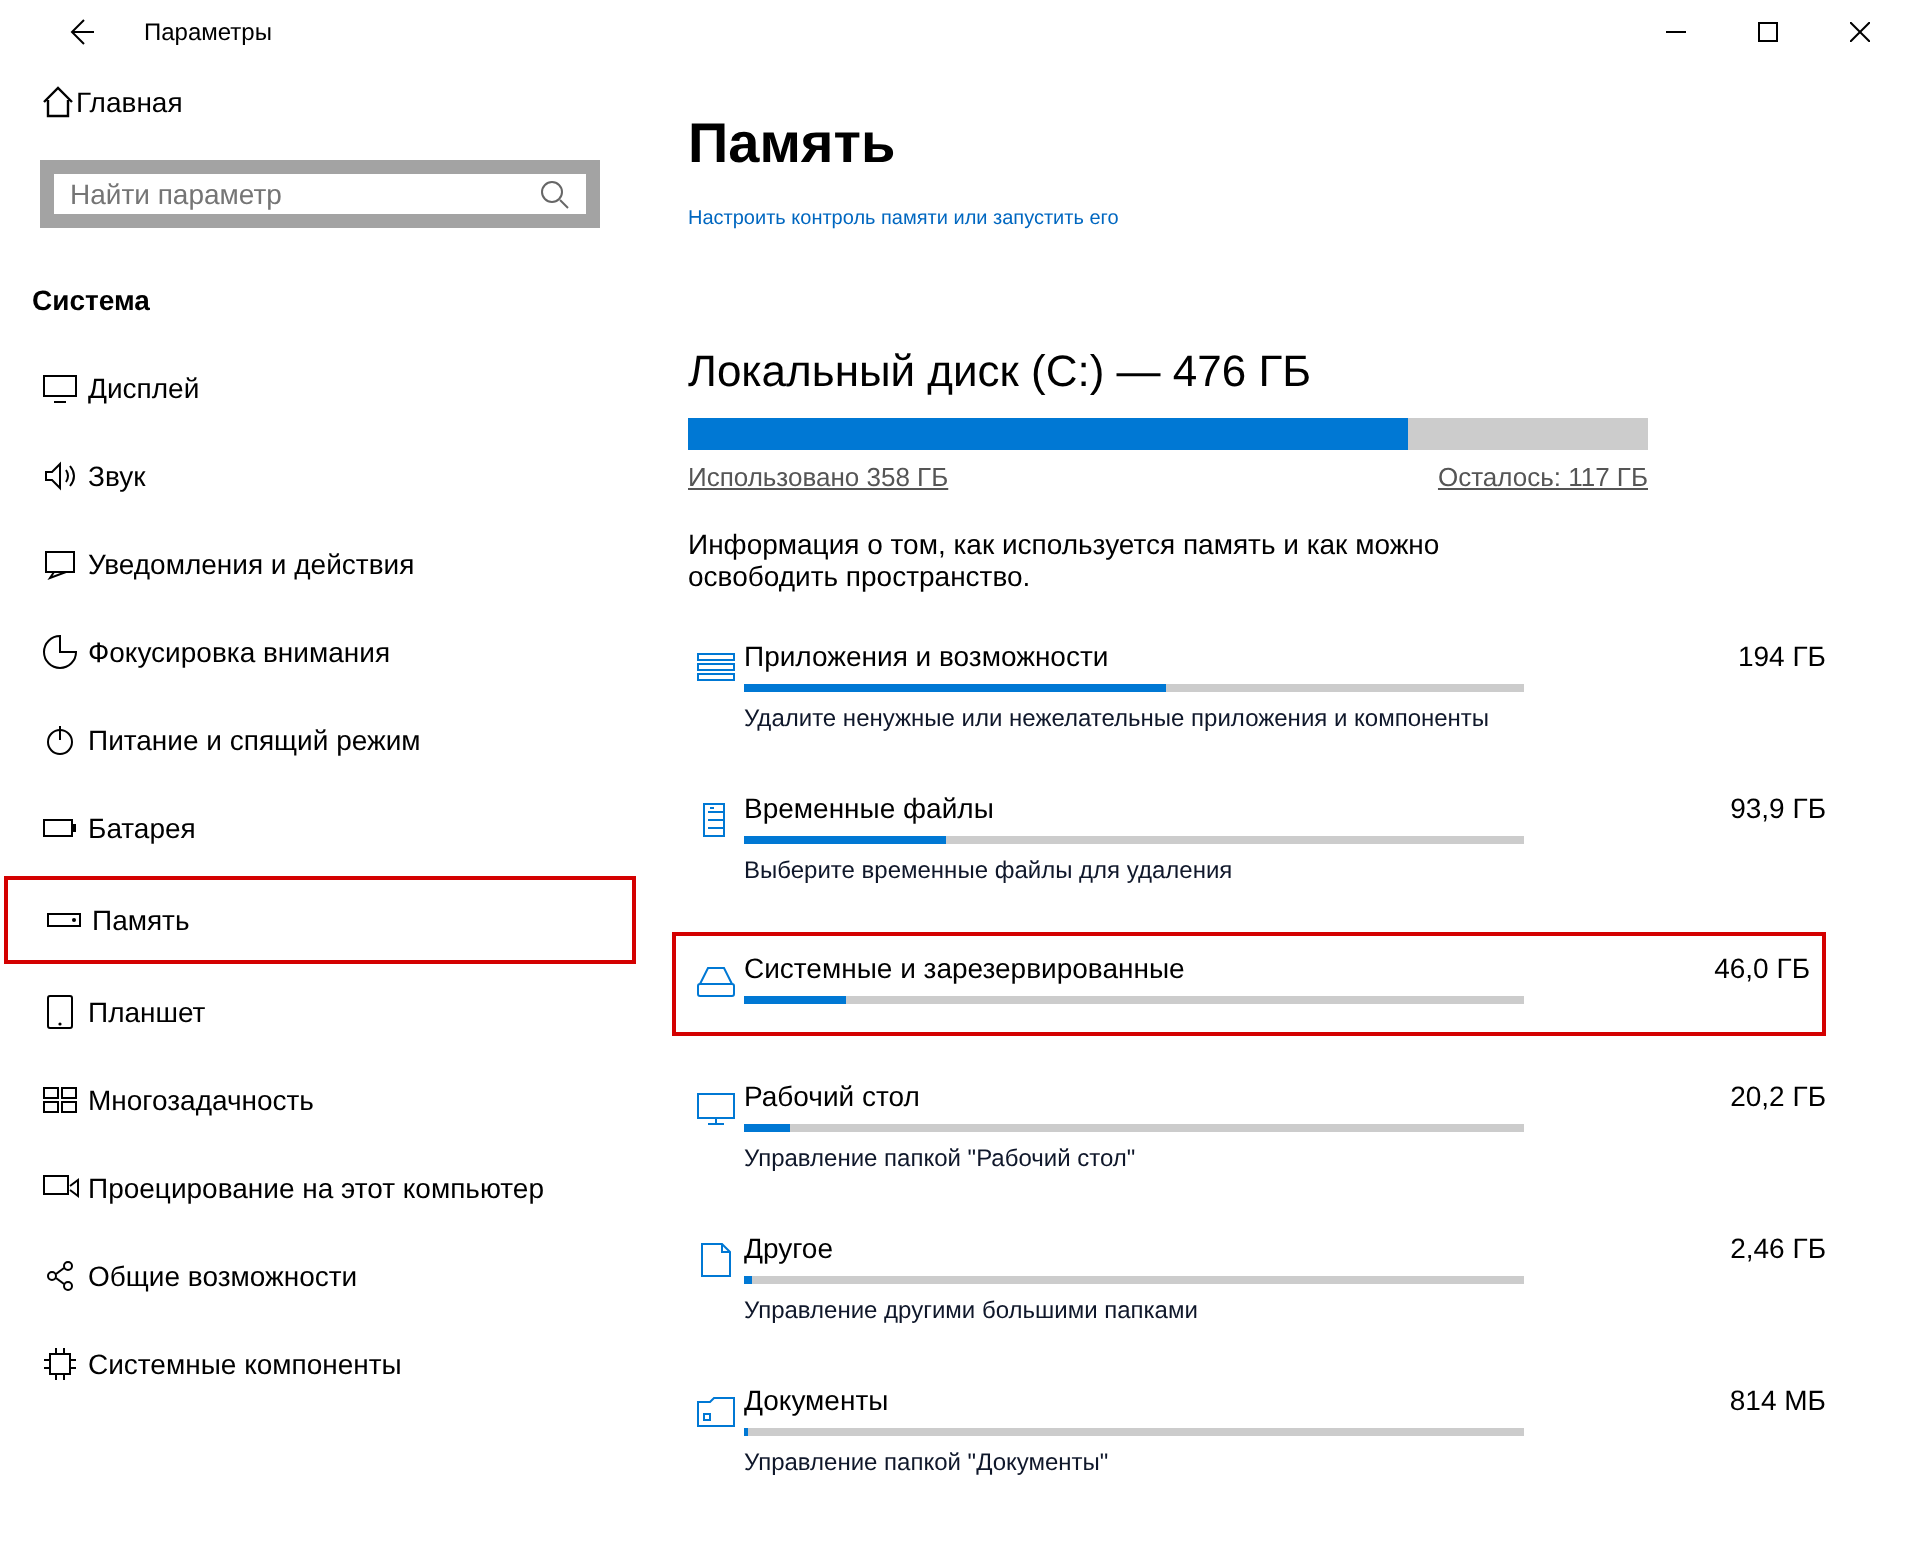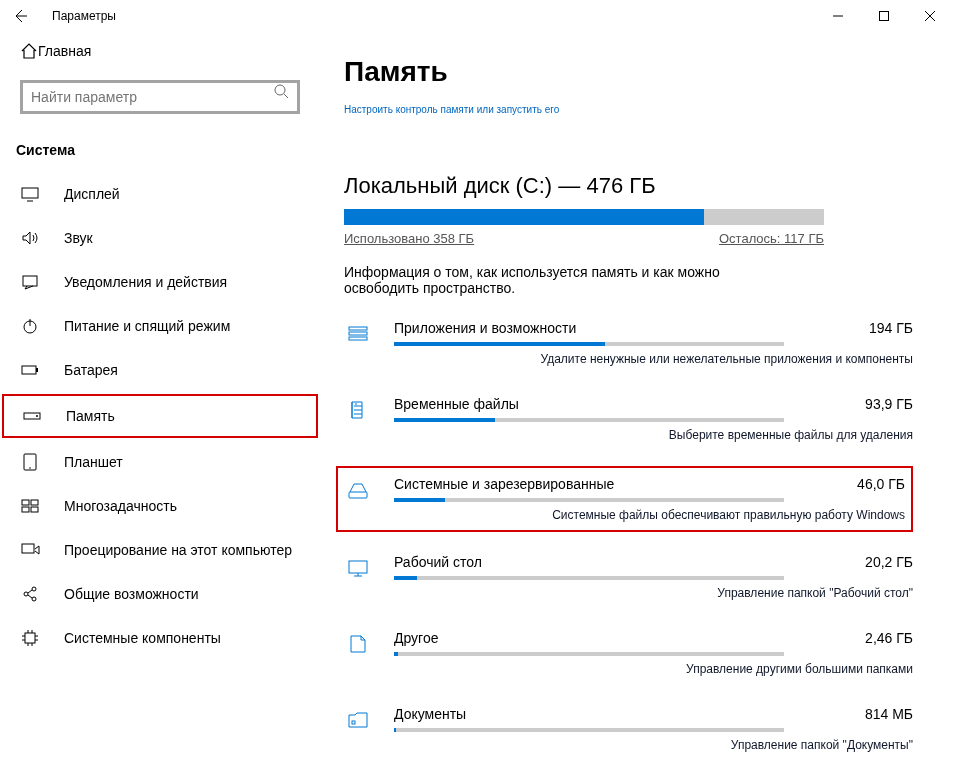--- a/index.html
+++ b/index.html
@@ -1,41 +1,41 @@
 <!DOCTYPE html>
 <html><head>
 <meta charset="utf-8">
 <style>
 * { margin: 0; padding: 0; box-sizing: border-box; font-family: "Segoe UI", Tahoma, sans-serif; }
 body { background: #fff; width: 953px; height: 773px; overflow: hidden; font-size: 14px; color: #000; }
-.titlebar { height: 32px; display: flex; align-items: center; padding-left: 4px; }
+.titlebar { height: 32px; display: flex; align-items: center; padding-left: 24px; }
 .titlebar-left { display: flex; align-items: center; gap: 16px; }
 .back-btn { width: 32px; height: 32px; display: flex; align-items: center; justify-content: center; cursor: pointer; }
 .title-text { font-size: 12px; }
 .titlebar-right { margin-left: auto; display: flex; }
 .winctl { width: 46px; height: 32px; display: flex; align-items: center; justify-content: center; cursor: pointer; }
 .content { display: flex; height: calc(100% - 32px); }
 .sidebar { width: 320px; padding: 0 0 0 0; overflow-y: auto; }
 .home-row { display: flex; align-items: center; padding: 10px 20px; cursor: pointer; }
 .search-wrap { margin: 10px 20px; }
-.search-box { width: 280px; height: 34px; border: 3px solid #a3a3a3; display: flex; padding: 0 8px; }
+.search-box { width: 280px; height: 34px; border: 7px solid #a3a3a3; display: flex; align-items: center; padding: 0 8px; }
 .search-input { flex: 1; border: none; outline: none; font-size: 14px; background: transparent; }
 .section-hdr { font-weight: 600; padding: 18px 20px 14px 16px; font-size: 14px; }
-.nav-item { display: flex; align-items: center; gap: 24px; padding: 12px 20px; cursor: pointer; }
+.nav-item { display: flex; align-items: center; gap: 4px; padding: 12px 20px; cursor: pointer; }
 .nav-item .icn { width: 20px; height: 20px; display: flex; align-items: center; justify-content: center; }
 .nav-item.highlight-red { border: 2px solid #d40000; margin: 2px 2px; padding: 10px 18px; }
 .main { flex: 1; padding: 24px 40px 0 24px; overflow-y: auto; }
 .page-title { font-size: 28px; font-weight: 600; margin-bottom: 16px; }
 .link { color: #0067c0; cursor: pointer; font-size: 10px; }
 .disk-header { font-size: 22px; font-weight: 400; margin-top: 58px; margin-bottom: 10px; }
 .disk-bar { width: 480px; height: 16px; background: #ccc; position: relative; margin-bottom: 6px; }
 .disk-bar-fill { height: 100%; background: #0078d4; }
 .disk-labels { display: flex; justify-content: space-between; width: 480px; font-size: 13px; color: #555; margin-bottom: 18px; text-decoration: underline; }
 .info-text { font-size: 14px; max-width: 420px; margin-bottom: 24px; }
-.cat-row { display: flex; gap: 22px; margin-bottom: 30px; cursor: pointer; text-align: right; }
+.cat-row { display: flex; gap: 0; margin-bottom: 30px; cursor: pointer; }
 .cat-row.highlight-red { border: 2px solid #d40000; padding: 8px 6px; margin-left: -8px; margin-bottom: 22px; margin-top: -6px; }
 .cat-icon { width: 28px; height: 28px; display: flex; align-items: center; justify-content: center; color: #0078d4; flex-shrink: 0; }
 .cat-body { flex: 1; }
 .cat-top { display: flex; justify-content: space-between; align-items: baseline; margin-bottom: 6px; }
 .cat-name { font-size: 14px; }
 .cat-size { font-size: 14px; }
 .cat-bar { width: 390px; height: 4px; background: #ccc; margin-bottom: 6px; position: relative; }
 .cat-bar-fill { height: 100%; background: #0078d4; }
 .cat-desc { font-size: 12px; color: #0f172a; }
 svg { display: block; }
@@ -119,20 +119,28 @@
           <svg width="20" height="20" viewBox="0 0 20 20">
             <rect x="3" y="4" width="14" height="10" stroke="#000" fill="none"></rect>
             <path d="M7 14 L5 17 L13 14" stroke="#000" fill="none"></path>
           </svg>
         </span>
       <span>Уведомления и действия</span>
     </div>
     <div class="nav-item">
       <span class="icn">
           <svg width="20" height="20" viewBox="0 0 20 20">
+            <path d="M10 2 A8 8 0 1 0 18 10 L10 10 Z" stroke="#000" fill="none"></path>
+          </svg>
+        </span>
+      <span>Фокусировка внимания</span>
+    </div>
+    <div class="nav-item">
+      <span class="icn">
+          <svg width="20" height="20" viewBox="0 0 20 20">
             <circle cx="10" cy="11" r="6" stroke="#000" fill="none"></circle>
             <line x1="10" y1="3" x2="10" y2="10" stroke="#000"></line>
           </svg>
         </span>
       <span>Питание и спящий режим</span>
     </div>
     <div class="nav-item">
       <span class="icn">
           <svg width="20" height="20" viewBox="0 0 20 20">
             <rect x="2" y="6" width="14" height="8" stroke="#000" fill="none"></rect>
@@ -269,21 +277,20 @@
             </svg>
           </div>
           <div class="cat-body">
             <div class="cat-top">
               <span class="cat-name">Системные и зарезервированные</span>
               <span class="cat-size">46,0 ГБ</span>
             </div>
             <div class="cat-bar">
               <div class="cat-bar-fill" style="width:13%"></div>
             </div>
-            <div class="cat-desc">Системные файлы обеспечивают правильную работу Windows</div>
           </div>
         </div>
         <div class="cat-row">
           <div class="cat-icon">
             <svg width="24" height="24" viewBox="0 0 24 24">
               <rect x="3" y="5" width="18" height="12" stroke="#0078d4" fill="none"></rect>
               <line x1="8" y1="20" x2="16" y2="20" stroke="#0078d4"></line>
               <line x1="12" y1="17" x2="12" y2="20" stroke="#0078d4"></line>
             </svg>
           </div>

